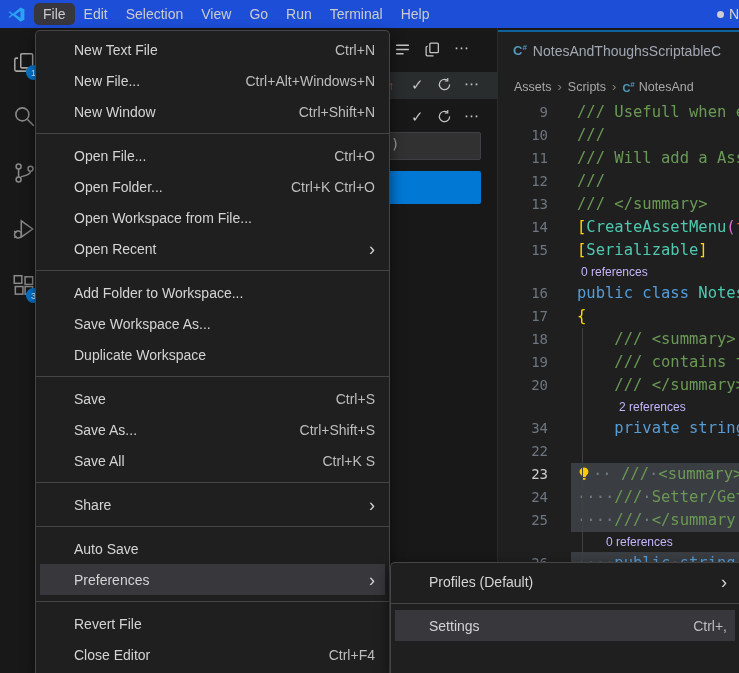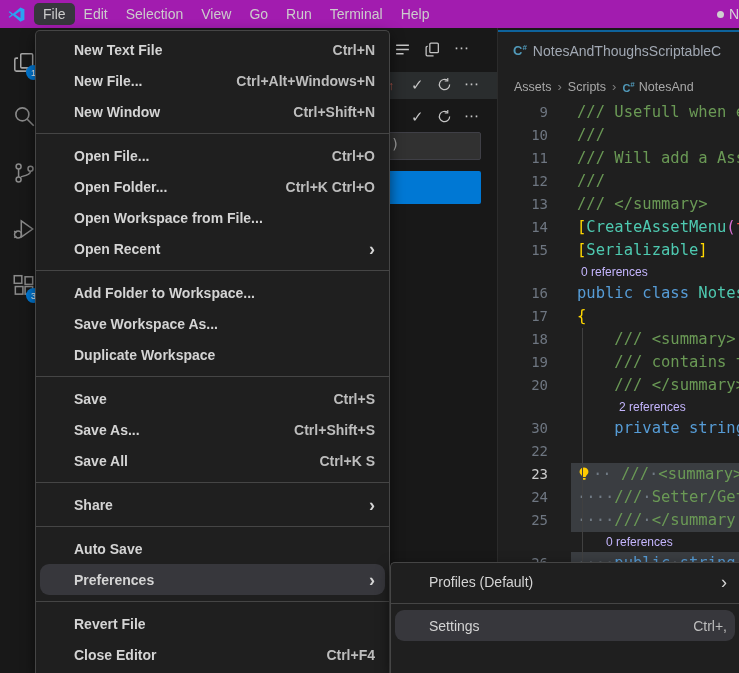--- a/index.html
+++ b/index.html
@@ -1,20 +1,20 @@
 <!DOCTYPE html>
 <html><head>
 <meta charset="utf-8">
 <style>
   html,body{margin:0;padding:0;background:#111;}
   #app{position:relative;width:739px;height:673px;overflow:hidden;background:#1f1f1f;
        font-family:"Liberation Sans",sans-serif;color:#cccccc;-webkit-font-smoothing:antialiased;}
 
   
-  #titlebar{position:absolute;left:0;top:0;width:739px;height:28px;background:#a21caf;
+  #titlebar{position:absolute;left:0;top:0;width:739px;height:28px;background:#1d4ed8;
             display:flex;align-items:center;z-index:5;}
   #vscode-logo{margin:0 8px 0 7px;display:flex;align-items:center;}
   .mb-item{font-size:14px;padding:3px 9px;border-radius:5px;color:#cccccc;cursor:default;}
   .mb-item.active{background:#37373d;}
   #title-right{position:absolute;right:0;top:0;height:28px;display:flex;align-items:center;overflow:hidden;width:22px;}
   #dirty-dot{width:7px;height:7px;border-radius:50%;background:#cfcfcf;margin-right:5px;flex:none;}
   #win-title{font-size:14px;color:#d7d7d7;white-space:nowrap;}
 
   
   #activitybar{position:absolute;left:0;top:28px;width:47px;height:645px;background:#181818;z-index:2;}
@@ -59,28 +59,28 @@
             font-family:"Liberation Sans",sans-serif;}
   .clp0{padding-left:83px;} .clp1{padding-left:121px;} .clp2{padding-left:108px;}
   .tk-cm{color:#6a9955;} .tk-kw{color:#569cd6;} .tk-cls{color:#4ec9b0;} .tk-br{color:#ffd700;}
   .tk-pa{color:#da70d6;} .tk-red{color:#f44747;} .tk-ws{color:#707a84;} .tk-pl{color:#d4d4d4;}
   #indent-guide{position:absolute;left:84px;top:300px;width:1px;height:235px;background:#404040;}
 
   
   .menu{background:#1f1f1f;border:1px solid #454545;box-shadow:0 5px 14px rgba(0,0,0,.55);
         box-sizing:border-box;padding-top:3px;}
   #file-menu{position:absolute;left:35px;top:30px;width:355px;height:643px;z-index:10;
-             border-bottom:none;border-radius:5px 5px 0 0;font-weight:bold;}
+             border-bottom:none;border-radius:5px 5px 0 0;}
   #pref-submenu{position:absolute;left:390px;top:562px;width:349px;height:111px;z-index:11;
                 border-radius:5px 0 0 0;border-right:none;border-bottom:none;}
   .menu-item{height:31px;display:flex;align-items:center;padding:0 14px 0 38px;font-size:14px;color:#d4d4d4;}
   .menu-item .mi-label{flex:1;white-space:nowrap;}
   .menu-item .mi-key{color:#bdbdbd;white-space:nowrap;}
   .menu-item .mi-chev{color:#d4d4d4;font-size:18px;margin-left:10px;line-height:1;}
-  .menu-item.hl{background:#37373c;border-radius:9px;margin:0 4px;padding:0 10px 0 34px;}
+  .menu-item.hl{background:#37373c;border-radius:0;margin:0 4px;padding:0 10px 0 34px;}
   .menu-sep{height:1px;background:#454545;margin:6px 0;}
   #pref-submenu .menu-item{padding:0 12px 0 38px;gap:24px;}
   #pref-submenu .menu-item.hl{padding:0 8px 0 34px;}
 </style>
 </head>
 <body>
 
 <div id="app">
 
   <div id="titlebar">
@@ -209,21 +209,21 @@
         <div class="code-row"><div class="gutter">13</div><div class="code-text"><span class="tk-cm">/// &lt;/summary&gt;</span></div></div>
         <div class="code-row"><div class="gutter">14</div><div class="code-text"><span class="tk-br">[</span><span class="tk-cls">CreateAssetMenu</span><span class="tk-pa">(</span><span class="tk-red">f</span></div></div>
         <div class="code-row"><div class="gutter">15</div><div class="code-text"><span class="tk-br">[</span><span class="tk-cls">Serializable</span><span class="tk-br">]</span></div></div>
         <div class="codelens clp0">0 references</div>
         <div class="code-row"><div class="gutter">16</div><div class="code-text"><span class="tk-kw">public</span><span class="tk-pl"> </span><span class="tk-kw">class</span><span class="tk-pl"> </span><span class="tk-cls">Notes</span></div></div>
         <div class="code-row"><div class="gutter">17</div><div class="code-text"><span class="tk-br">{</span></div></div>
         <div class="code-row"><div class="gutter">18</div><div class="code-text"><span class="tk-pl">    </span><span class="tk-cm">/// &lt;summary&gt;</span></div></div>
         <div class="code-row"><div class="gutter">19</div><div class="code-text"><span class="tk-pl">    </span><span class="tk-cm">/// contains t</span></div></div>
         <div class="code-row"><div class="gutter">20</div><div class="code-text"><span class="tk-pl">    </span><span class="tk-cm">/// &lt;/summary&gt;</span></div></div>
         <div class="codelens clp1">2 references</div>
-        <div class="code-row"><div class="gutter">30</div><div class="code-text"><span class="tk-pl">    </span><span class="tk-kw">private</span><span class="tk-pl"> </span><span class="tk-kw">string</span></div></div>
+        <div class="code-row"><div class="gutter">34</div><div class="code-text"><span class="tk-pl">    </span><span class="tk-kw">private</span><span class="tk-pl"> </span><span class="tk-kw">string</span></div></div>
         <div class="code-row"><div class="gutter">22</div><div class="code-text"></div></div>
         <div class="code-row"><div class="gutter cur">23</div><div class="code-text sel"><span><svg width="14" height="15" viewBox="0 0 16 16" style="vertical-align:-2px;margin-right:2px">
                 <path fill="#ffcc00" d="M8 1a5 5 0 0 0-3 9c.5.4 1 1.2 1 2h4c0-.8.5-1.6 1-2a5 5 0 0 0-3-9z"></path>
                 <rect x="6" y="13" width="4" height="2" rx="1" fill="#ffcc00"></rect>
               </svg></span><span class="tk-ws">·· </span><span class="tk-cm">///</span><span class="tk-ws">·</span><span class="tk-cm">&lt;summary&gt;</span></div></div>
         <div class="code-row"><div class="gutter">24</div><div class="code-text sel"><span class="tk-ws">····</span><span class="tk-cm">///</span><span class="tk-ws">·</span><span class="tk-cm">Setter/Gett</span></div></div>
         <div class="code-row"><div class="gutter">25</div><div class="code-text sel"><span class="tk-ws">····</span><span class="tk-cm">///</span><span class="tk-ws">·</span><span class="tk-cm">&lt;/summary</span></div></div>
         <div class="codelens clp2">0 references</div>
         <div class="code-row"><div class="gutter">26</div><div class="code-text sel"><span class="tk-ws">····</span><span class="tk-kw">public</span><span class="tk-ws">·</span><span class="tk-kw">string</span></div></div>
       </div>

